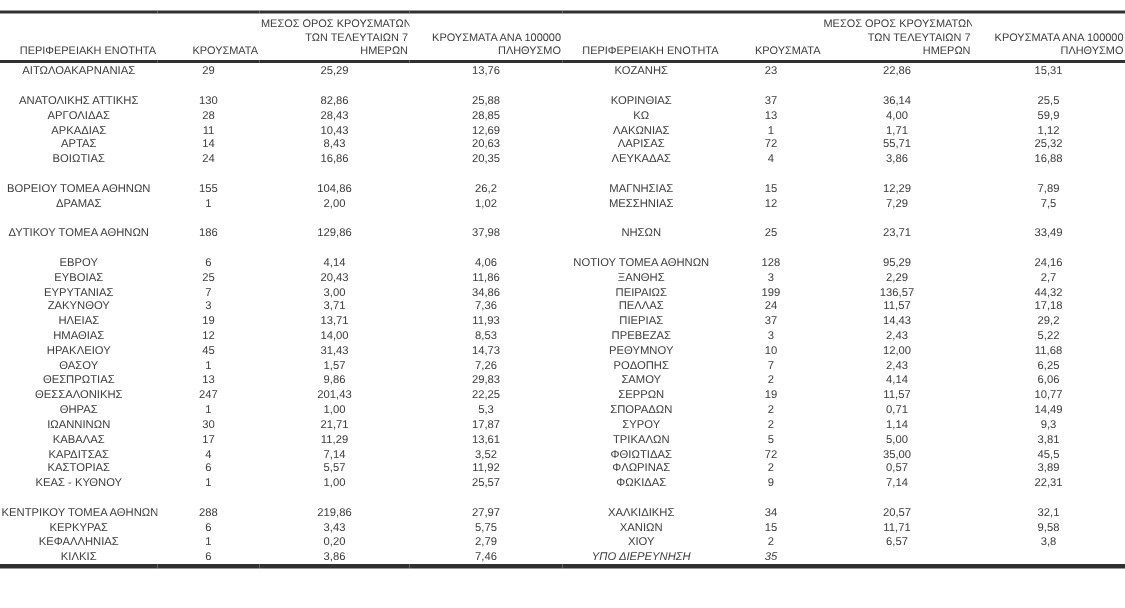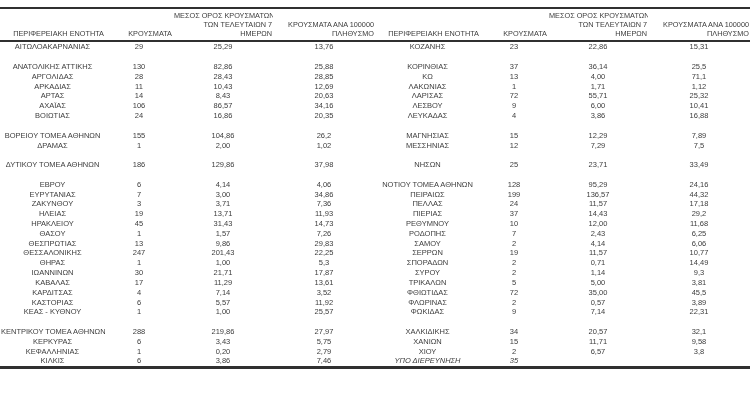--- a/index.html
+++ b/index.html
@@ -118,21 +118,21 @@
           <td>25,5</td>
         </tr>
         <tr>
           <td>ΑΡΓΟΛΙΔΑΣ</td>
           <td>28</td>
           <td>28,43</td>
           <td>28,85</td>
           <td>ΚΩ</td>
           <td>13</td>
           <td>4,00</td>
-          <td>71,1</td>
+          <td>59,9</td>
         </tr>
         <tr>
           <td>ΑΡΚΑΔΙΑΣ</td>
           <td>11</td>
           <td>10,43</td>
           <td>12,69</td>
           <td>ΛΑΚΩΝΙΑΣ</td>
           <td>1</td>
           <td>1,71</td>
           <td>1,12</td>
@@ -141,30 +141,20 @@
           <td>ΑΡΤΑΣ</td>
           <td>14</td>
           <td>8,43</td>
           <td>20,63</td>
           <td>ΛΑΡΙΣΑΣ</td>
           <td>72</td>
           <td>55,71</td>
           <td>25,32</td>
         </tr>
         <tr>
-          <td>ΑΧΑΪΑΣ</td>
-          <td>106</td>
-          <td>86,57</td>
-          <td>34,16</td>
-          <td>ΛΕΣΒΟΥ</td>
-          <td>9</td>
-          <td>6,00</td>
-          <td>10,41</td>
-        </tr>
-        <tr>
           <td>ΒΟΙΩΤΙΑΣ</td>
           <td>24</td>
           <td>16,86</td>
           <td>20,35</td>
           <td>ΛΕΥΚΑΔΑΣ</td>
           <td>4</td>
           <td>3,86</td>
           <td>16,88</td>
         </tr>
         <tr>
@@ -231,20 +221,30 @@
           <td>ΕΒΡΟΥ</td>
           <td>6</td>
           <td>4,14</td>
           <td>4,06</td>
           <td>ΝΟΤΙΟΥ ΤΟΜΕΑ ΑΘΗΝΩΝ</td>
           <td>128</td>
           <td>95,29</td>
           <td>24,16</td>
         </tr>
         <tr>
+          <td>ΕΥΒΟΙΑΣ</td>
+          <td>25</td>
+          <td>20,43</td>
+          <td>11,86</td>
+          <td>ΞΑΝΘΗΣ</td>
+          <td>3</td>
+          <td>2,29</td>
+          <td>2,7</td>
+        </tr>
+        <tr>
           <td>ΕΥΡΥΤΑΝΙΑΣ</td>
           <td>7</td>
           <td>3,00</td>
           <td>34,86</td>
           <td>ΠΕΙΡΑΙΩΣ</td>
           <td>199</td>
           <td>136,57</td>
           <td>44,32</td>
         </tr>
         <tr>
@@ -261,20 +261,30 @@
           <td>ΗΛΕΙΑΣ</td>
           <td>19</td>
           <td>13,71</td>
           <td>11,93</td>
           <td>ΠΙΕΡΙΑΣ</td>
           <td>37</td>
           <td>14,43</td>
           <td>29,2</td>
         </tr>
         <tr>
+          <td>ΗΜΑΘΙΑΣ</td>
+          <td>12</td>
+          <td>14,00</td>
+          <td>8,53</td>
+          <td>ΠΡΕΒΕΖΑΣ</td>
+          <td>3</td>
+          <td>2,43</td>
+          <td>5,22</td>
+        </tr>
+        <tr>
           <td>ΗΡΑΚΛΕΙΟΥ</td>
           <td>45</td>
           <td>31,43</td>
           <td>14,73</td>
           <td>ΡΕΘΥΜΝΟΥ</td>
           <td>10</td>
           <td>12,00</td>
           <td>11,68</td>
         </tr>
         <tr>

